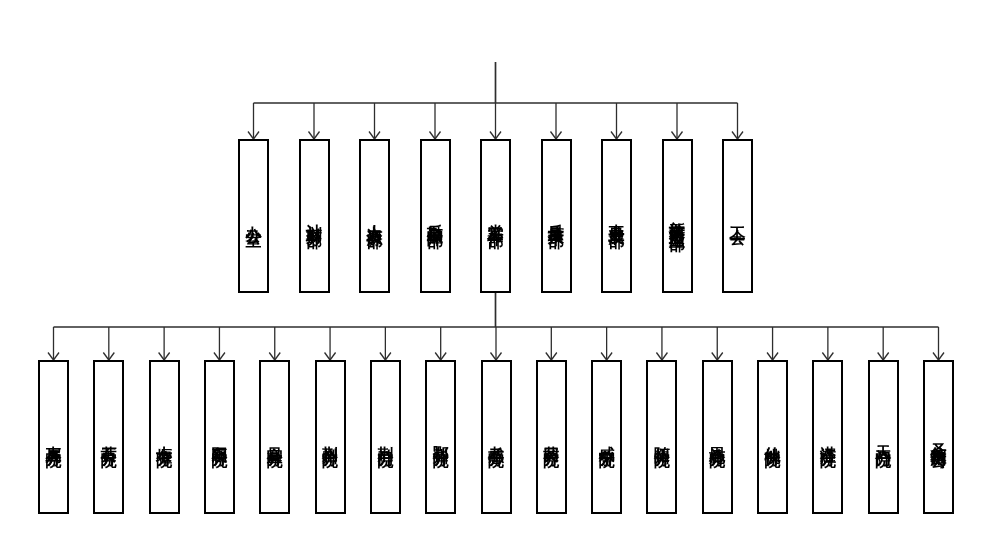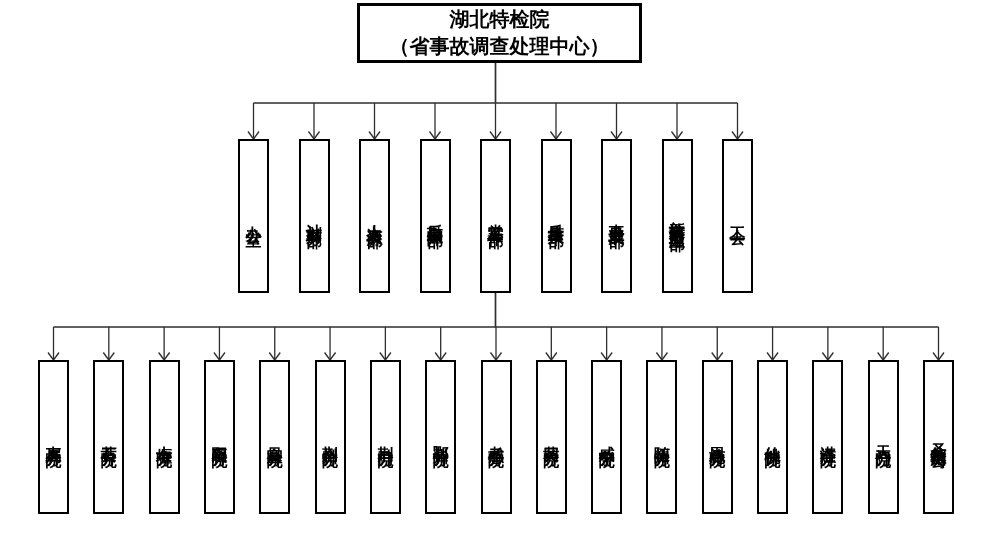--- a/index.html
+++ b/index.html
@@ -158,24 +158,20 @@
       <line x1="822.375" y1="352.5" x2="827.875" y2="360" stroke="#2e2e2e" stroke-width="1.3"></line>
       <line x1="833.375" y1="352.5" x2="827.875" y2="360" stroke="#2e2e2e" stroke-width="1.3"></line>
       <line x1="883.1875" y1="327" x2="883.1875" y2="359" stroke="#2e2e2e" stroke-width="1.3"></line>
       <line x1="877.6875" y1="352.5" x2="883.1875" y2="360" stroke="#2e2e2e" stroke-width="1.3"></line>
       <line x1="888.6875" y1="352.5" x2="883.1875" y2="360" stroke="#2e2e2e" stroke-width="1.3"></line>
       <line x1="938.5" y1="327" x2="938.5" y2="359" stroke="#2e2e2e" stroke-width="1.3"></line>
       <line x1="933" y1="352.5" x2="938.5" y2="360" stroke="#2e2e2e" stroke-width="1.3"></line>
       <line x1="944" y1="352.5" x2="938.5" y2="360" stroke="#2e2e2e" stroke-width="1.3"></line>
     </svg>
 
-  <div class="root-box" id="root-box">
-    <div>湖北特检院</div>
-    <div>（省事故调查处理中心）</div>
-  </div>
 
   <div class="row row-departments" id="row-departments">
       <div class="vbox">
         <span class="vtext">办公室</span>
       </div>
       <div class="vbox">
         <span class="vtext">计划财务部</span>
       </div>
       <div class="vbox">
         <span class="vtext">人力资源部</span>

